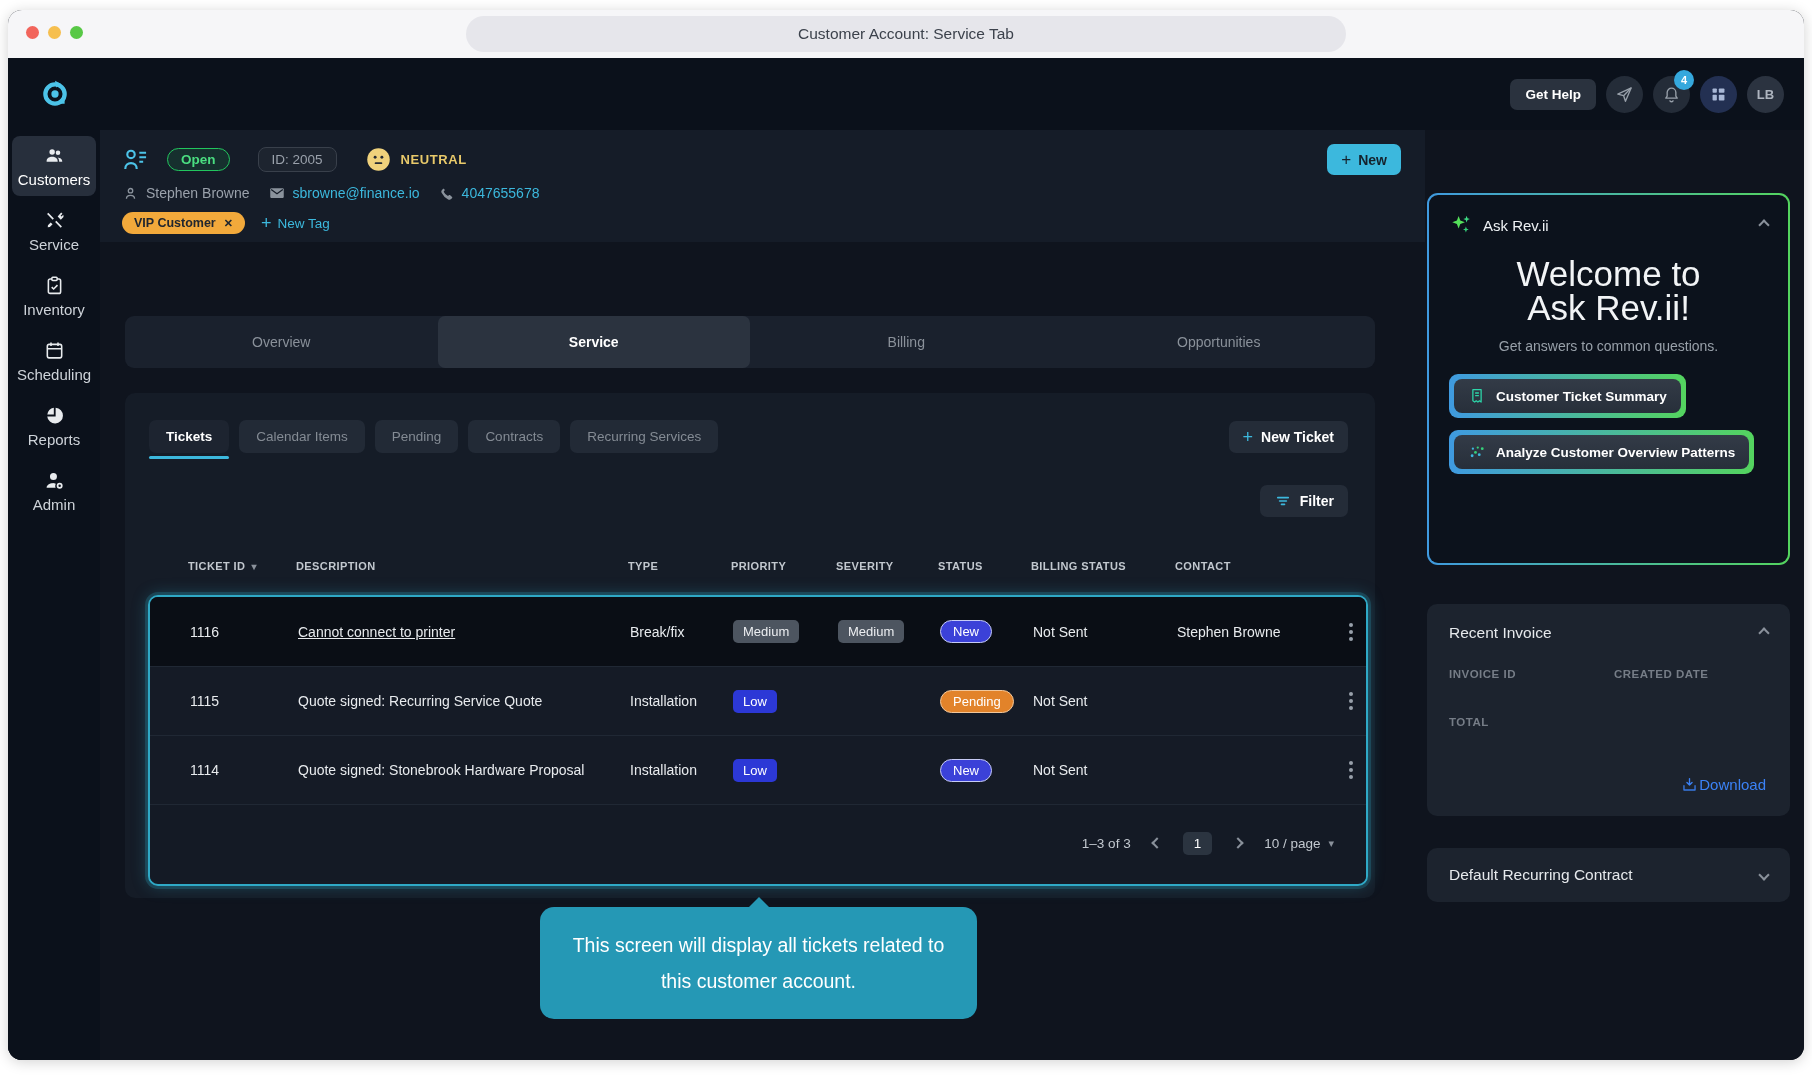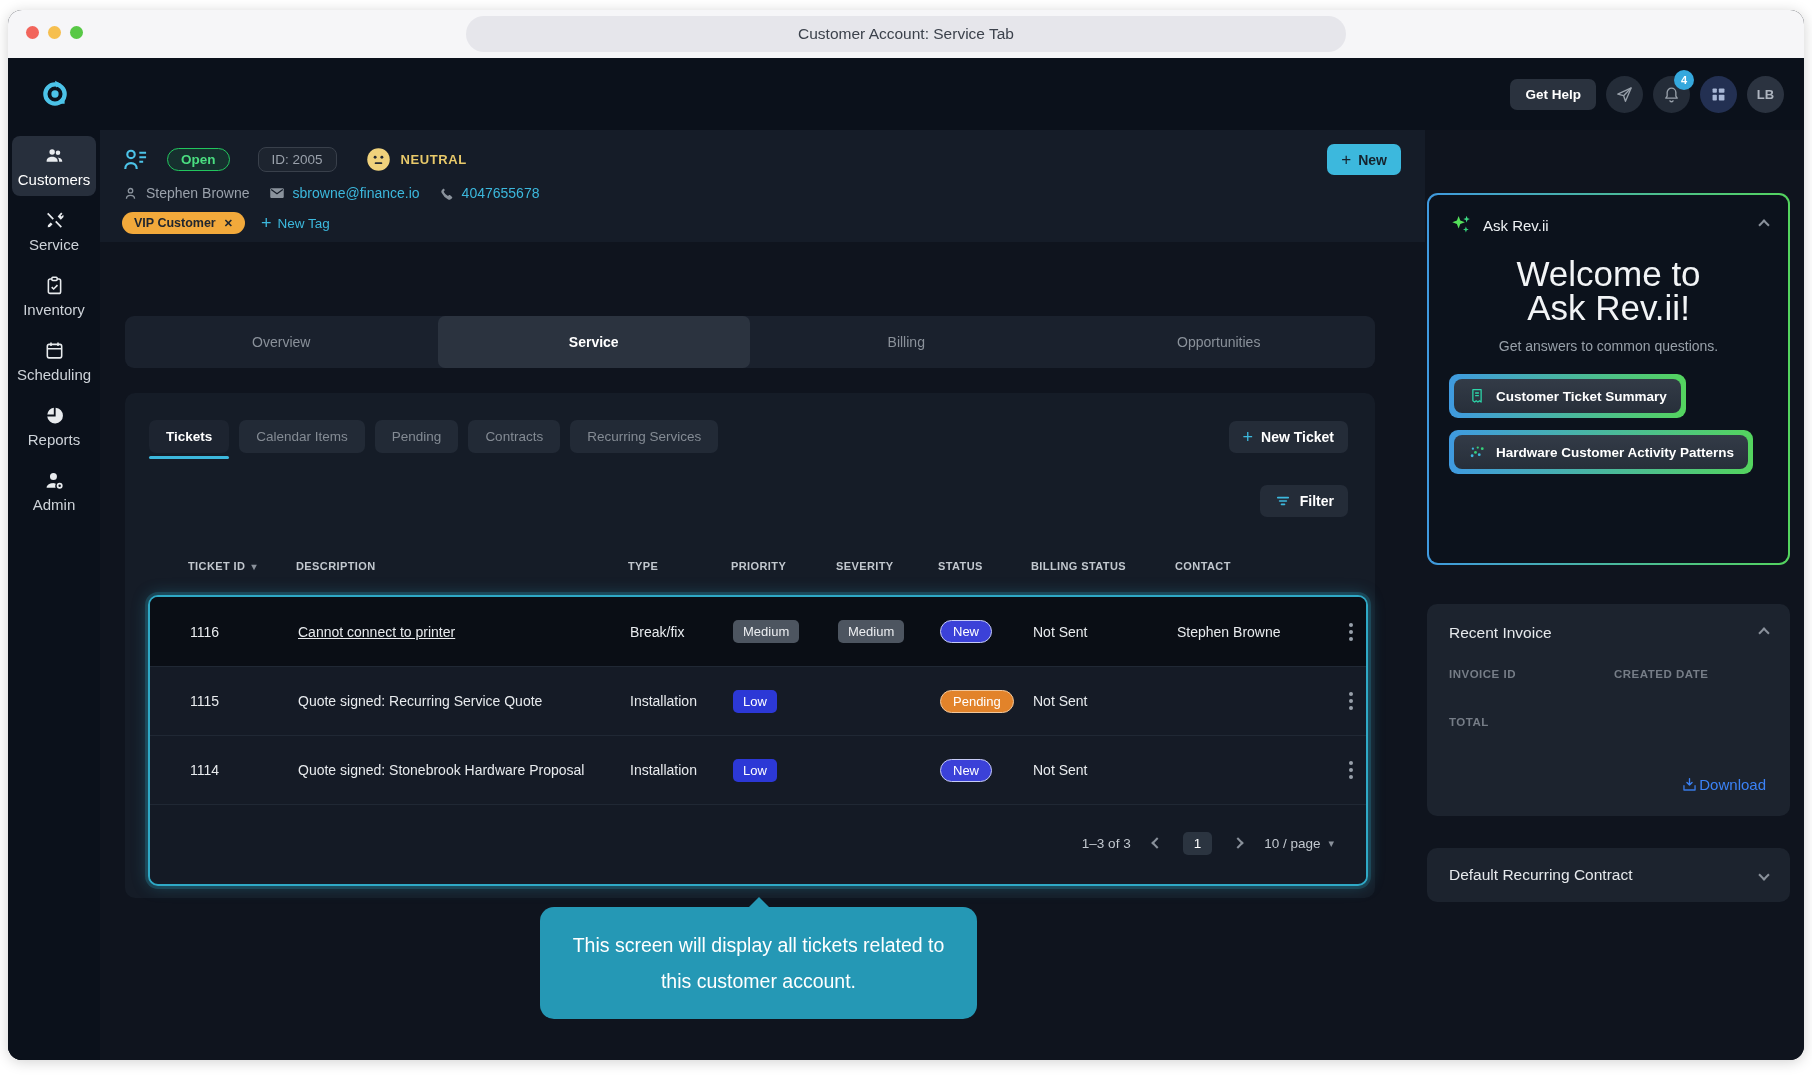--- a/index.html
+++ b/index.html
@@ -451,21 +451,21 @@
               <span>
                   <svg viewBox="0 0 24 24" width="18" height="18">
                     <circle cx="5.5" cy="17" r="1.9" fill="#3cb8dd"></circle>
                     <circle cx="10" cy="12.5" r="1.9" fill="#35d07a"></circle>
                     <circle cx="15" cy="15.5" r="1.9" fill="#3cb8dd"></circle>
                     <circle cx="19" cy="7.5" r="1.9" fill="#35d07a"></circle>
                     <circle cx="13" cy="6" r="1.5" fill="#35d07a"></circle>
                     <circle cx="6.5" cy="7.5" r="1.5" fill="#3cb8dd"></circle>
                   </svg>
                 </span>
-              <span>Hardware Customer Activity Patterns</span>
+              <span>Analyze Customer Overview Patterns</span>
             </div>
           </div>
         </div>
       </div>
     </div>
 
     <div class="rcard invoicecard">
       <div class="rhead">
         <span class="rtitle">Recent Invoice</span>
         <span class="chev-btn">

